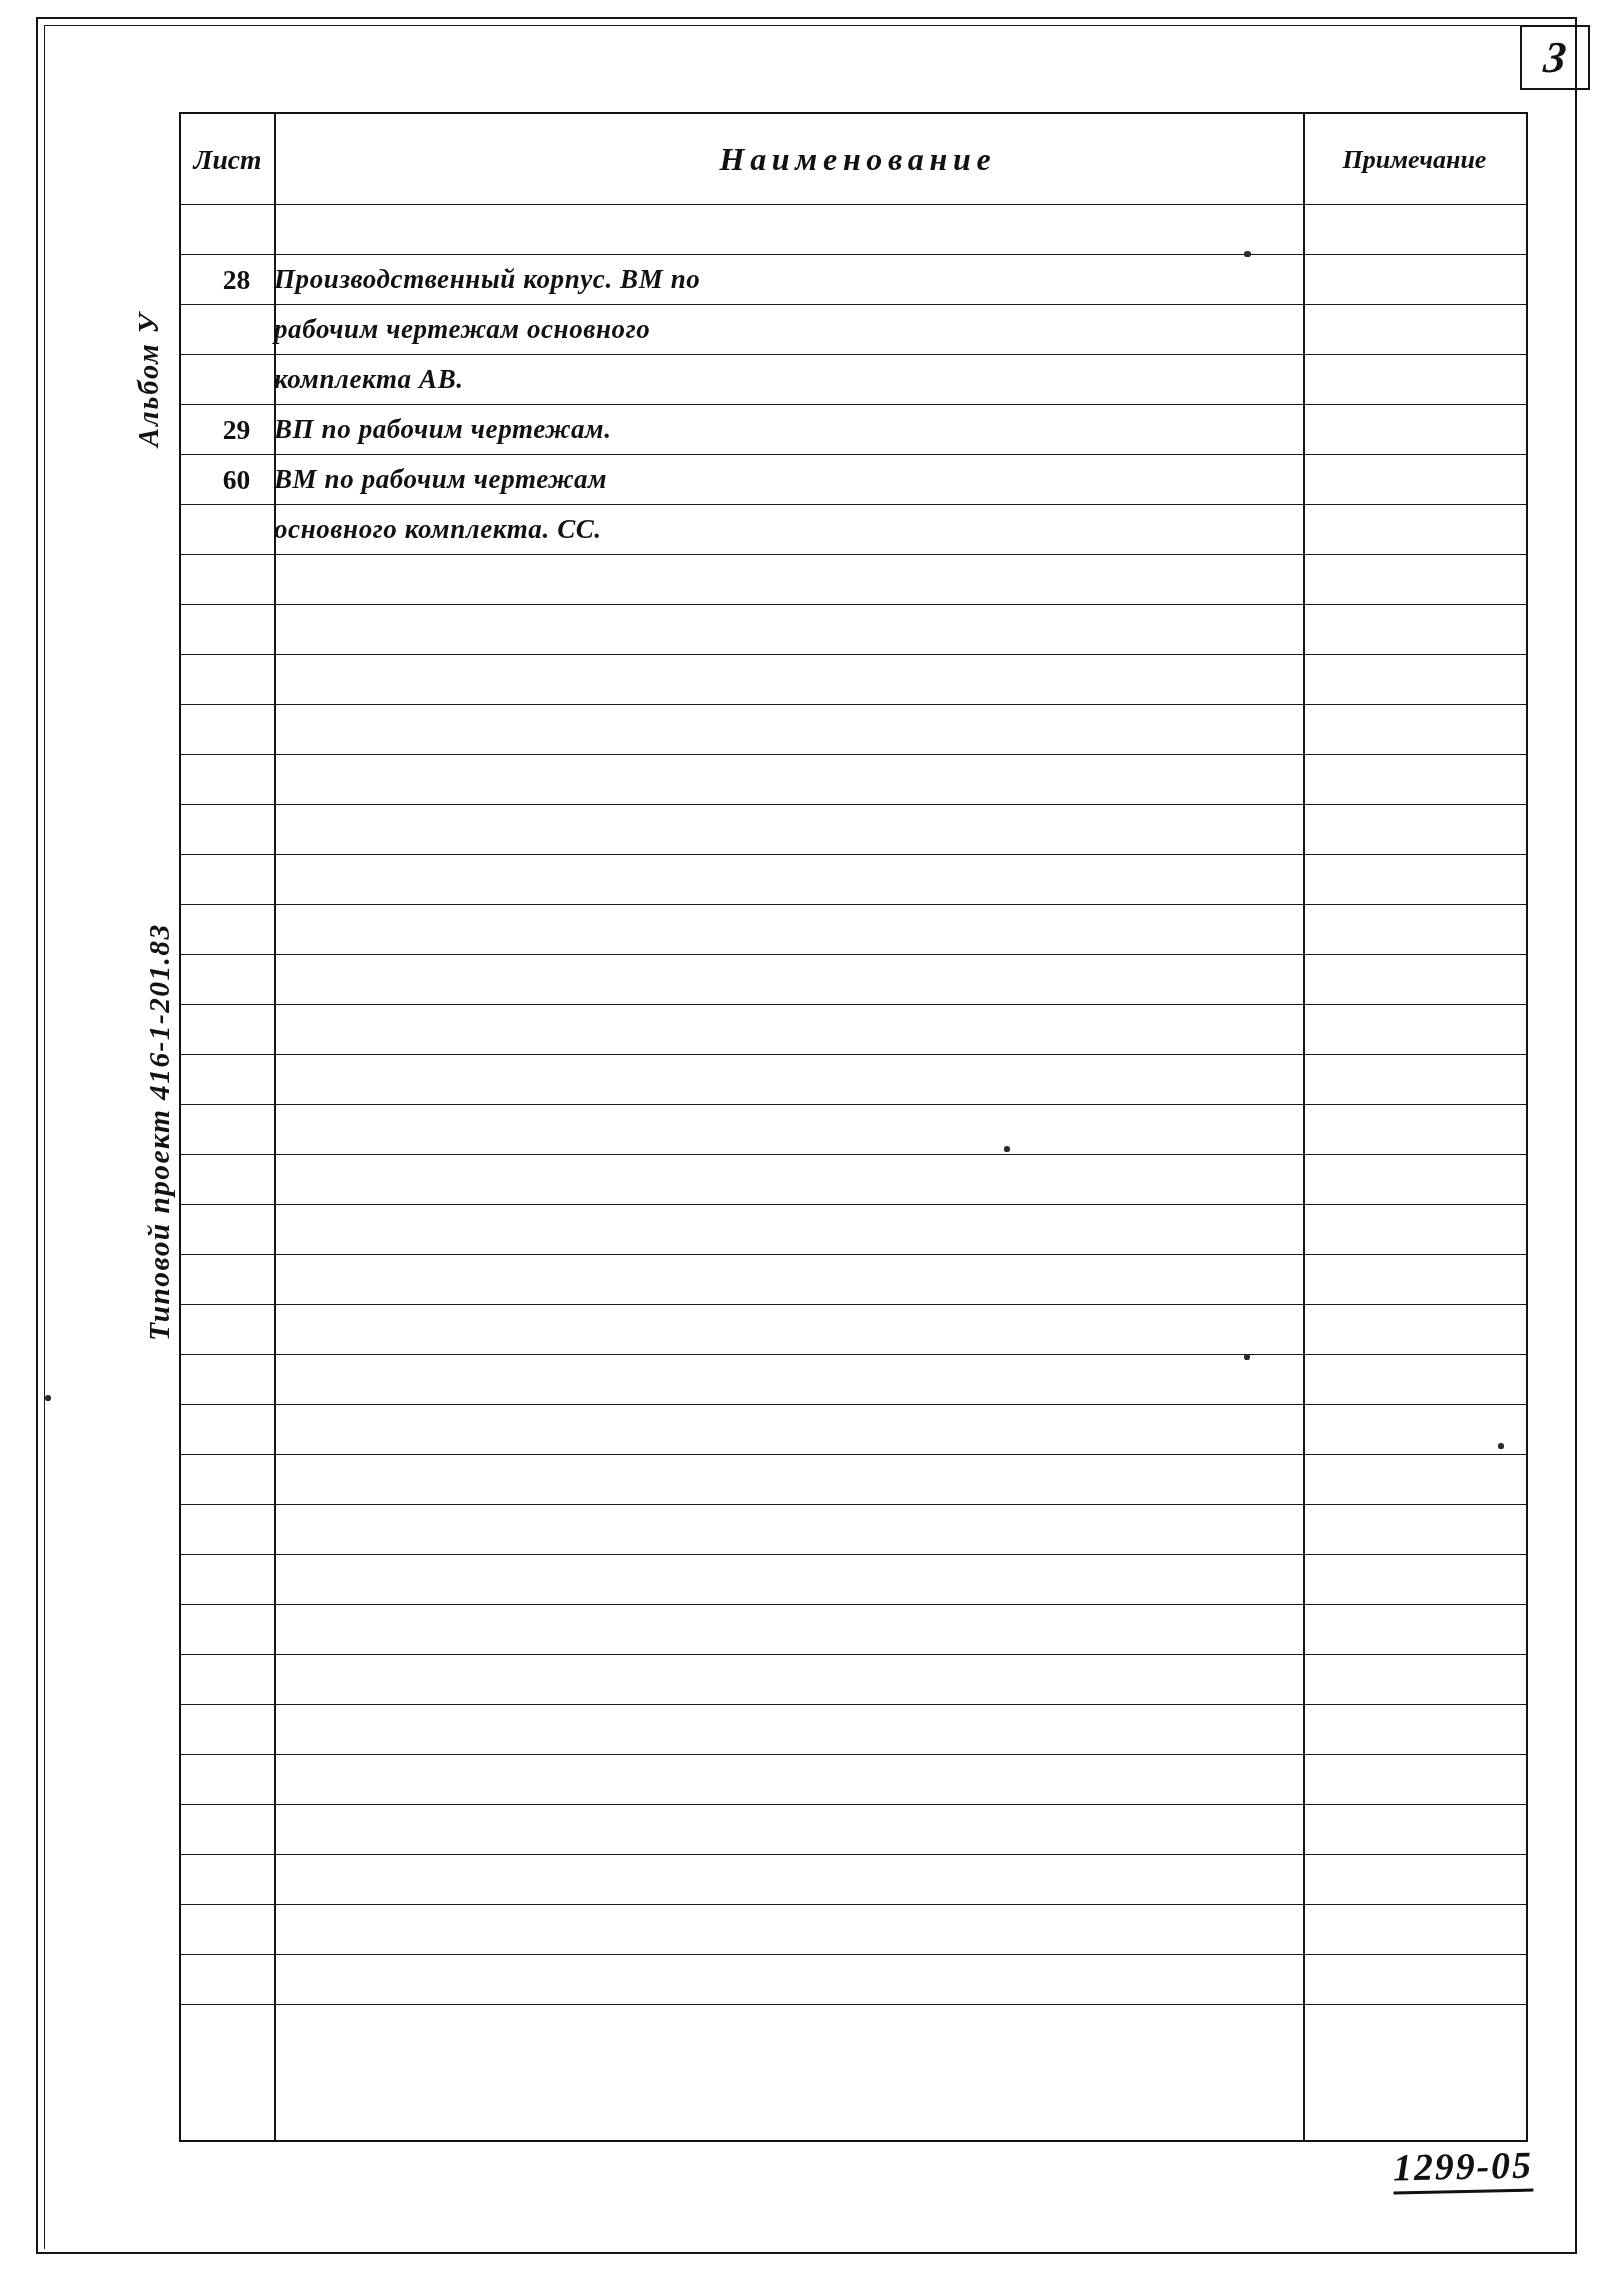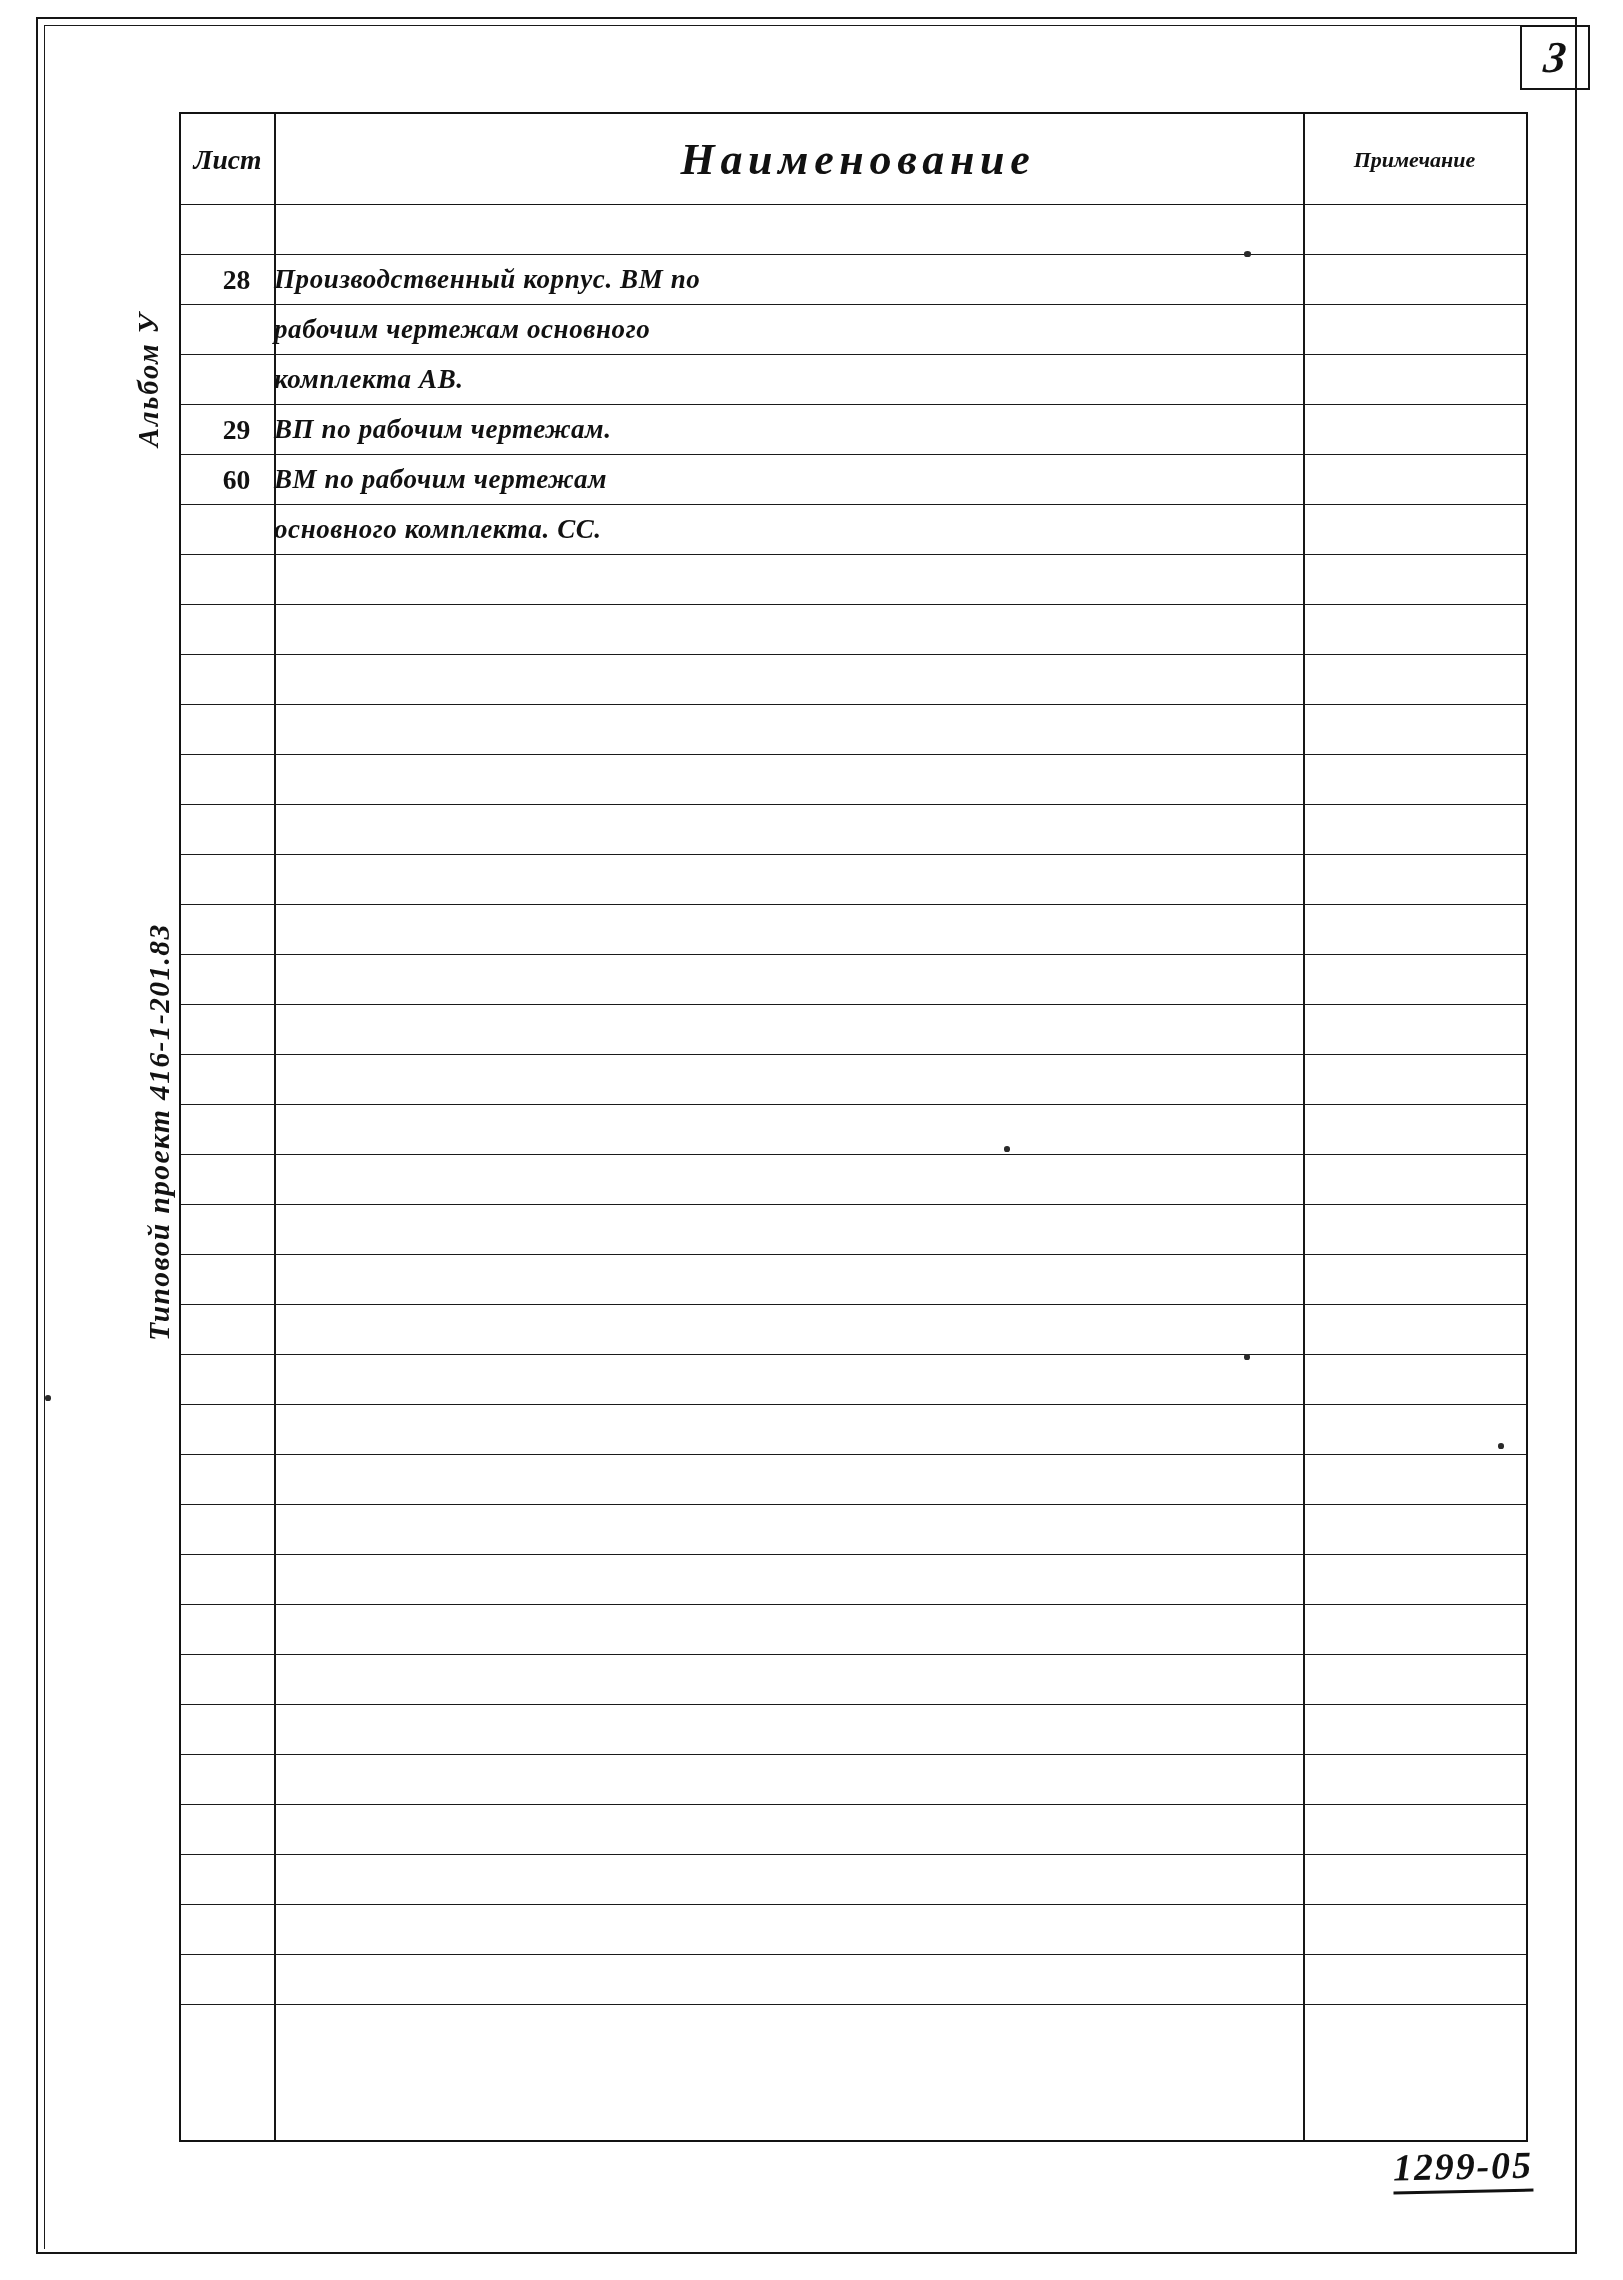--- a/index.html
+++ b/index.html
@@ -121,22 +121,22 @@
     height: 91px;
     display: flex;
     align-items: center;
     justify-content: center;
     font-family: "Liberation Serif", serif;
     font-style: italic;
     font-weight: 700;
     color: #111;
   }
   .head-list { left: 0; width: 93px; font-size: 27.6px; }
-  .head-name { left: 93px; width: 1168px; font-size: 44px; letter-spacing: 5.7px; }
-  .head-note { left: 1122px; right: 0; font-size: 22px; }
+  .head-name { left: 93px; width: 1168px; font-size: 32px; letter-spacing: 5.7px; }
+  .head-note { left: 1122px; right: 0; font-size: 26px; }
 
   
   .rows {
     position: absolute;
     left: 0; right: 0;
     top: 91px;
     bottom: 0;
   }
   .row {
     position: relative;

